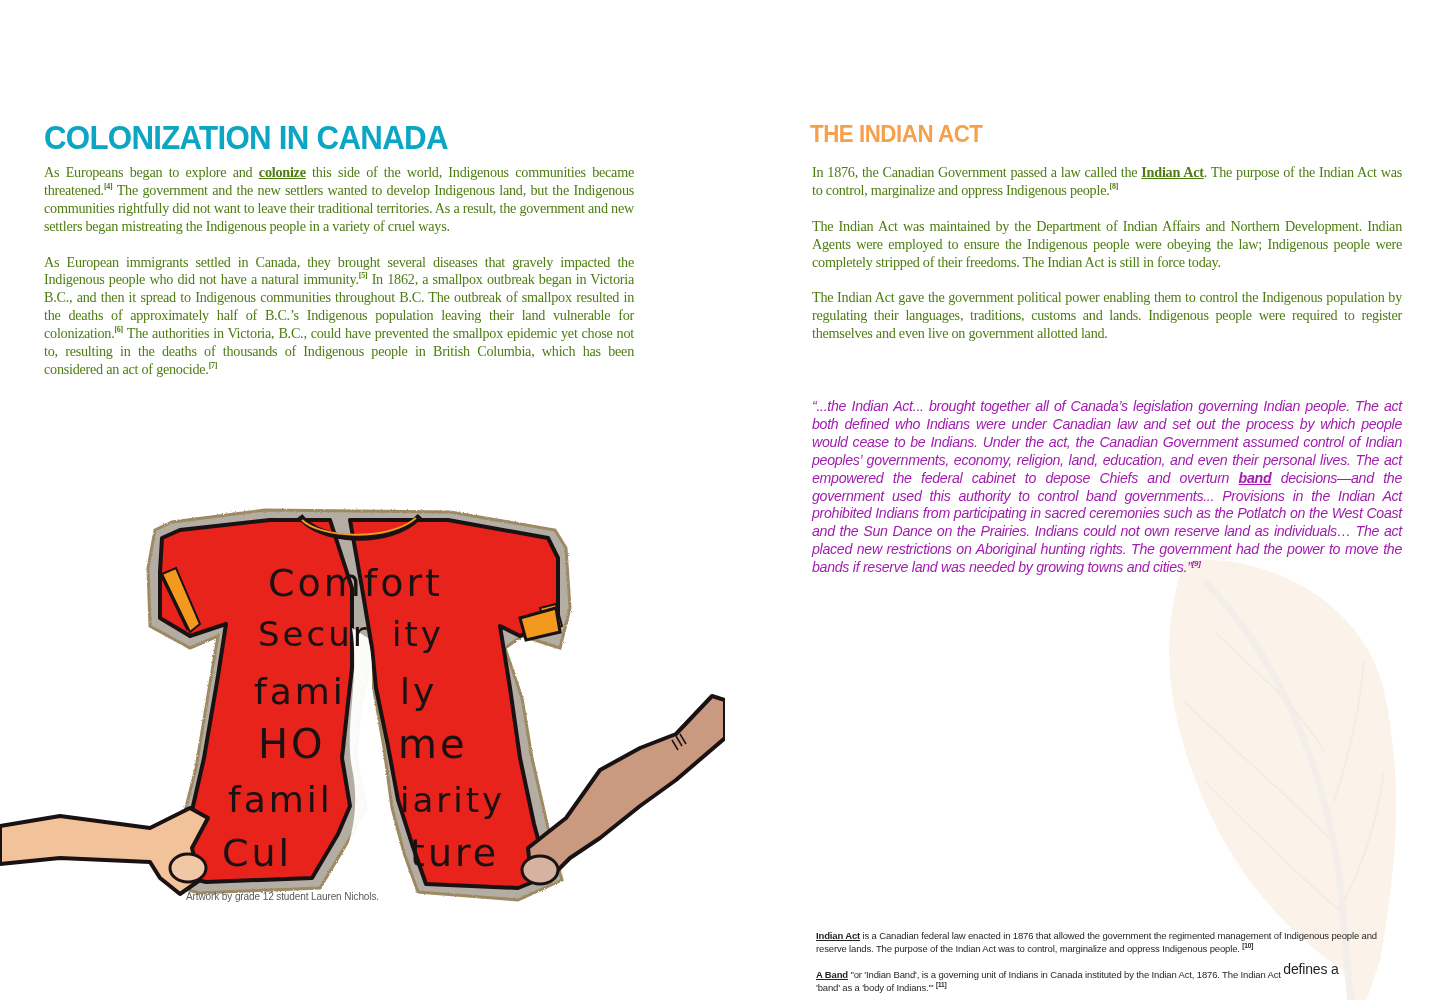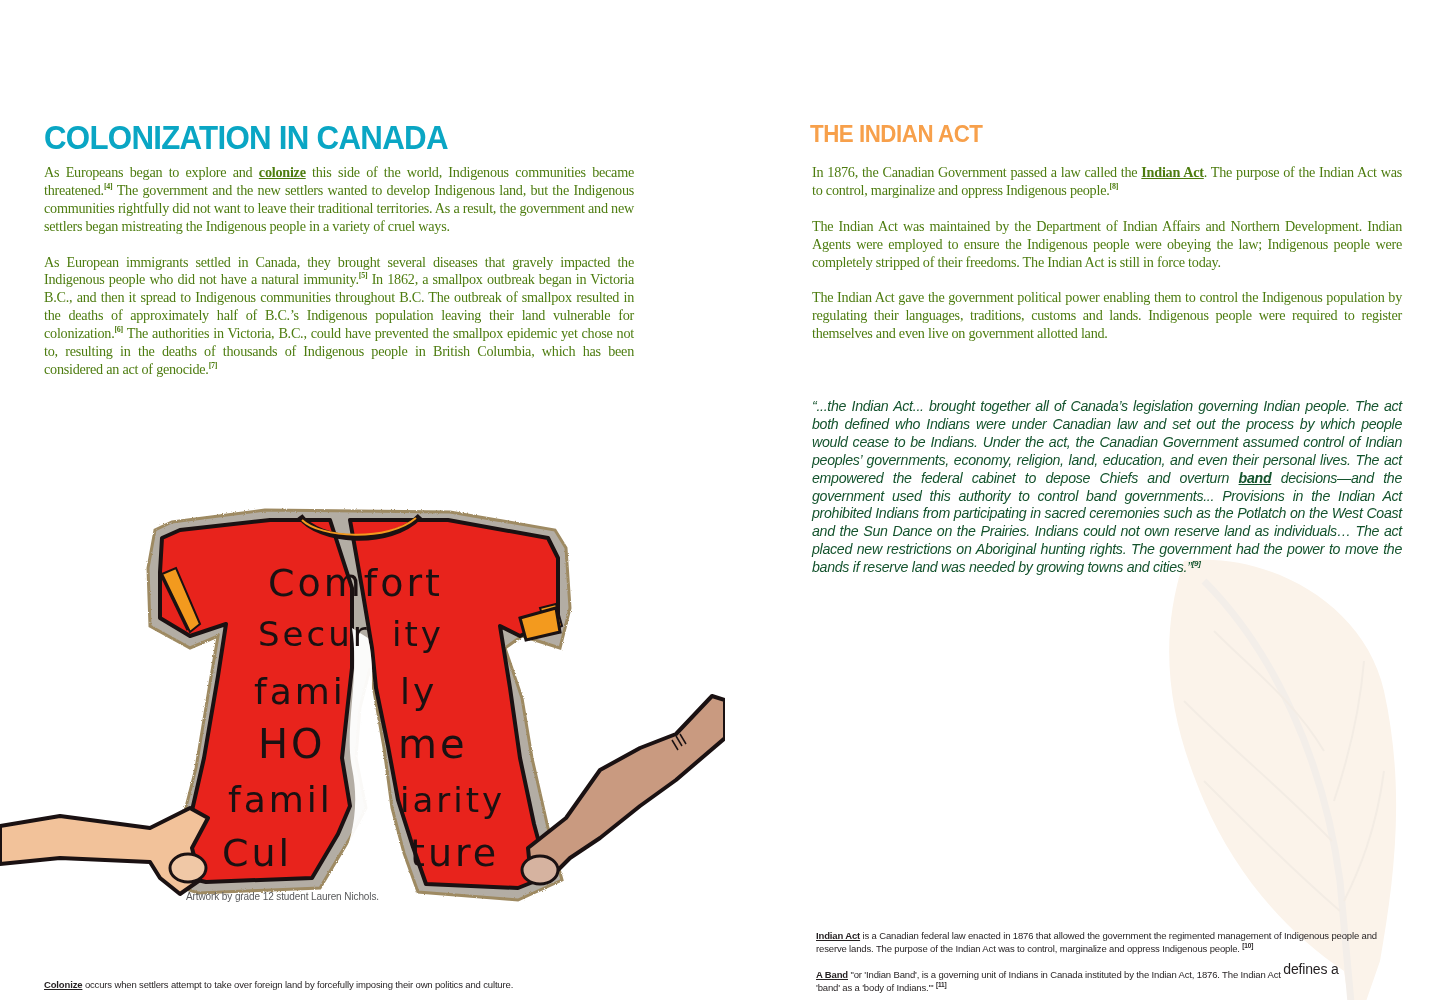--- a/index.html
+++ b/index.html
@@ -31,21 +31,21 @@
   .body-text p:last-child { margin-bottom: 0; }
   .body-text u, .fn u { font-weight: bold; text-decoration: underline; }
   sup { font-size: 8px; font-weight: bold; vertical-align: super; line-height: 0; }
 
   .left-body { left: 44px; top: 128px; width: 590px; }
   .right-body { left: 90px; top: 128px; width: 590px; }
 
   .quote {
     position: absolute; left: 90px; top: 362px; width: 590px;
     font-size: 14.2px; line-height: 17.9px; font-style: italic;
-    text-align: justify; color: #14532d; letter-spacing: -0.3px;
+    text-align: justify; color: #a21caf; letter-spacing: -0.3px;
   }
   .quote u { font-weight: bold; text-decoration: underline; }
 
   .artwork { position: absolute; left: 0; top: 472px; width: 725px; height: 400px; }
   .caption {
     position: absolute; left: 186px; top: 855px; font-size: 10px; color: #58595b;
     letter-spacing: -0.1px;
   }
 
   .fn { position: absolute; font-size: 9.5px; line-height: 13px; color: #231f20; letter-spacing: -0.15px; }
@@ -123,23 +123,20 @@
     <path d="M0 318 L60 308 L150 320 L190 300 L208 310 L192 340 L200 372 L180 386 L160 370 L150 354 L60 350 L0 356 Z" fill="#f2c29a" stroke="#1a1112" stroke-width="4" stroke-linejoin="round"></path>
     <ellipse cx="188" cy="360" rx="18" ry="14" fill="#f0c8a6" stroke="#1a1112" stroke-width="3"></ellipse>
 
     <path d="M725 192 L712 188 L676 226 L640 240 L600 262 L566 310 L528 340 L530 360 L548 372 L570 350 L600 330 L640 298 L676 272 L725 230 Z" fill="#c99a80" stroke="#1a1112" stroke-width="4" stroke-linejoin="round"></path>
     <path d="M672 232 L678 242 M676 228 L682 238 M680 226 L686 236" stroke="#1a1112" stroke-width="1.5"></path>
     <ellipse cx="540" cy="362" rx="18" ry="14" fill="#d6b3a0" stroke="#1a1112" stroke-width="3"></ellipse>
   </svg>
 
   <div class="caption">Artwork by grade 12 student Lauren Nichols.</div>
 
-  <div class="fn fn-left">
-    <u>Colonize</u><span> occurs when settlers attempt to take over foreign land by forcefully imposing their own politics and culture.</span>
-  </div>
 
   <div class="page-num pn-left">25</div>
 </div>
 
 <div class="page page-right">
 
   <svg class="feather" viewBox="0 0 290 495" xmlns="http://www.w3.org/2000/svg">
     <path d="M40 20 C120 10 220 60 240 150 C262 250 250 340 236 420 L210 495 L200 430 C140 390 90 330 60 260 C30 190 10 110 40 20 Z" fill="#fbf3ea"></path>
     <path d="M60 40 C130 110 180 220 196 340 L210 495" fill="none" stroke="#f3eee9" stroke-width="7"></path>
     <g fill="none" stroke="#f3ece4" stroke-width="2">

